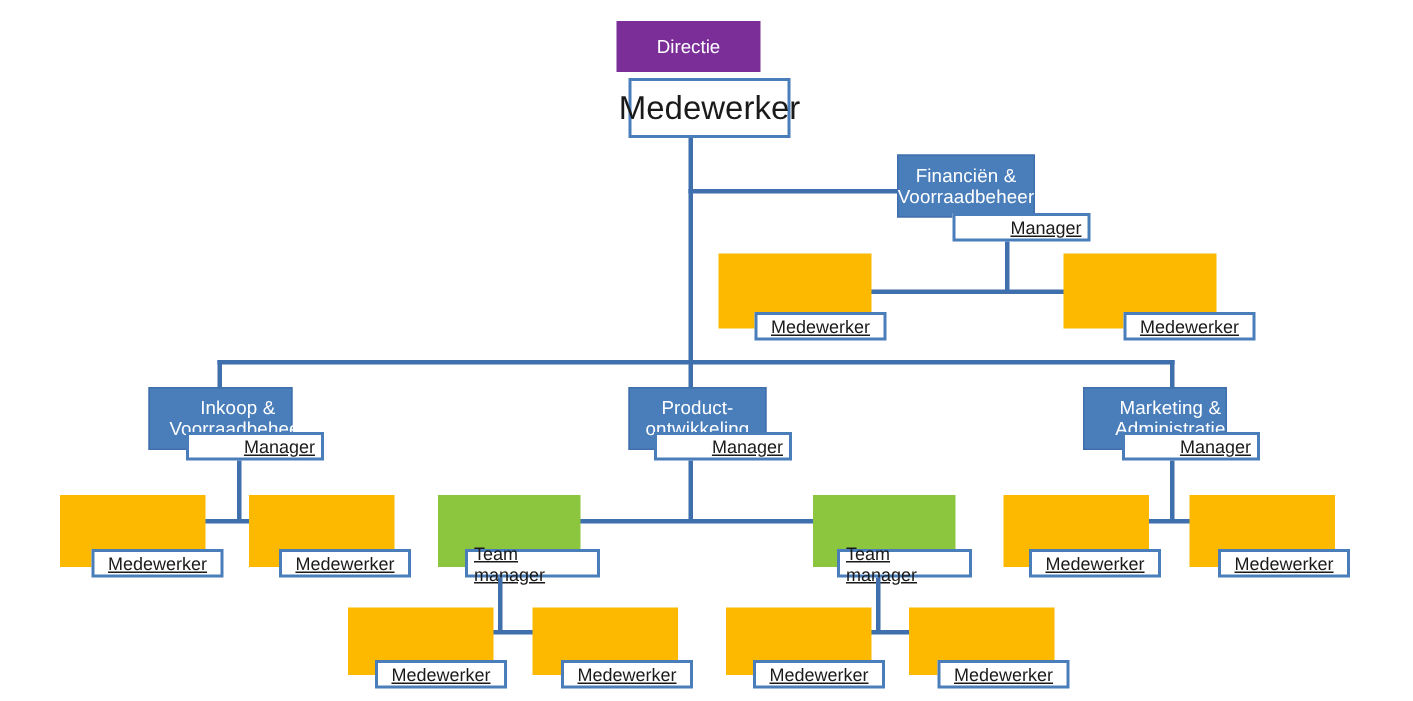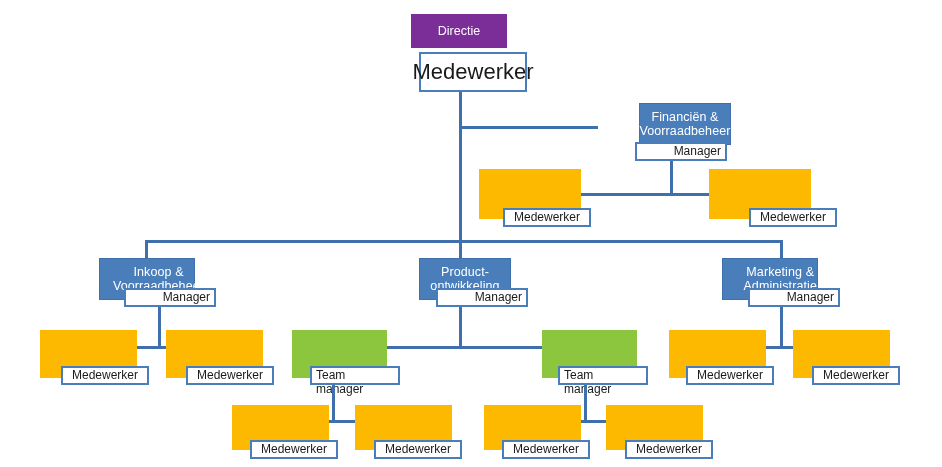--- a/index.html
+++ b/index.html
@@ -73,22 +73,24 @@
 
   
   .cap {
     position: absolute;
     background: #ffffff;
     border: 2px solid #4a7ebb;
     box-sizing: border-box;
     color: #1a1a1a;
     font-size: 12px;
     display: flex;
+    align-items: center;
     height: 19px;
     padding: 0 4px;
+    text-decoration: underline;
   }
   .cap-right { justify-content: flex-end; }
   .cap-center { justify-content: center; }
 </style>
 </head>
 <body>
 
 <div id="chart">
 
   <div class="banner" style="left:411px; top:14px; width:96px; height:34px;">
@@ -96,21 +98,21 @@
   </div>
 
   <div class="director" style="left:419px; top:52px; width:108px; height:40px;">
     <span>Medewerker</span>
   </div>
 
   <div class="conn conn-v" style="left:459px; top:92px; height:149px;"></div>
 
   <div class="conn conn-h" style="left:459px; top:126px; width:139px;"></div>
 
-  <div class="dept" style="left:598px; top:103px; width:92px; height:42px;margin-left:41px;">
+  <div class="dept" style="left:598px; top:103px; width:92px; height:42px;">
     <span>
       <span>Financiën &amp;</span><br>
       <span>Voorraadbeheer</span>
     </span>
   </div>
   <div class="cap cap-right" style="left:635px; top:142px; width:92px;">
     <span>Manager</span>
   </div>
 
   <div class="conn conn-v" style="left:670px; top:161px; height:34px;"></div>

